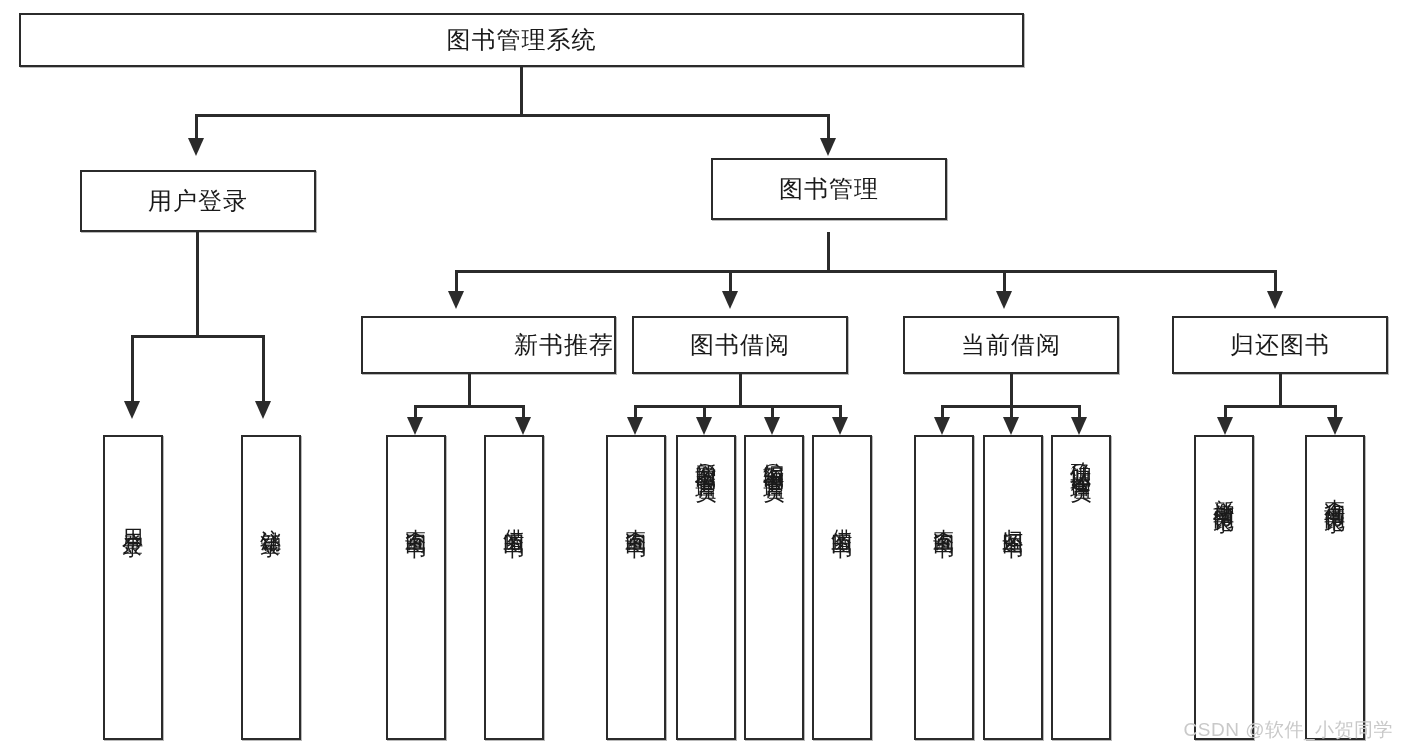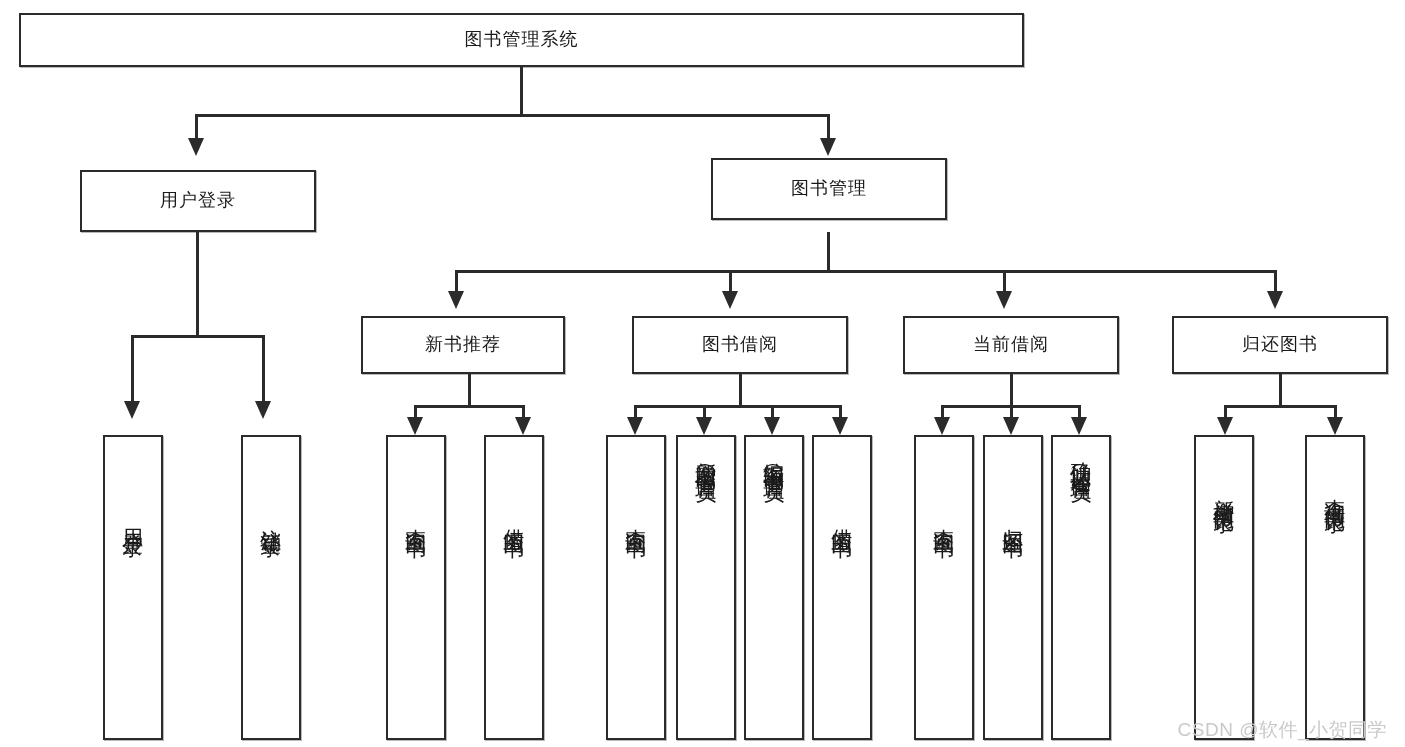--- a/index.html
+++ b/index.html
@@ -24,21 +24,21 @@
     box-sizing: border-box;
     background: #ffffff;
     border: 2px solid #2b2b2b;
     box-shadow: 0 0 0 1px #ffffff inset, 1px 1px 0 0 #b9b9b9;
     display: flex;
     align-items: center;
     justify-content: center;
     color: #1a1a1a;
   }
   .node.horiz {
-    font-size: 18px;
+    font-size: 24px;
     letter-spacing: 1px;
     line-height: 1.2;
   }
   
   .node.vert {
     align-items: flex-start;
     justify-content: center;
     padding-top: 14px;
   }
   .node.vert .vtext {
@@ -64,21 +64,21 @@
     width: 0;
     height: 0;
     border-left: 8px solid transparent;
     border-right: 8px solid transparent;
     border-top: 18px solid #2b2b2b;
   }
 
   
   #watermark {
     position: absolute;
-    right: 18px;
+    right: 12px;
     bottom: 4px;
     font-size: 19px;
     color: #c9c9c9;
     letter-spacing: 0.5px;
     white-space: nowrap;
     font-family: "Liberation Sans", "DejaVu Sans", sans-serif;
   }
 </style>
 </head>
 <body>
@@ -117,21 +117,21 @@
   <div class="hline" style="left:455px; top:270px; width:822px; height:3px;"></div>
   <div class="vline" style="left:455px; top:270px; width:3px; height:23px;"></div>
   <div class="arrow" style="left:448px; top:291px;"></div>
   <div class="vline" style="left:729px; top:270px; width:3px; height:23px;"></div>
   <div class="arrow" style="left:722px; top:291px;"></div>
   <div class="vline" style="left:1003px; top:270px; width:3px; height:23px;"></div>
   <div class="arrow" style="left:996px; top:291px;"></div>
   <div class="vline" style="left:1274px; top:270px; width:3px; height:23px;"></div>
   <div class="arrow" style="left:1267px; top:291px;"></div>
 
-  <div class="node horiz" style="left:361px; top:316px; width:204px; height:58px;">
+  <div class="node horiz" style="left:361px; top:316px; width:255px; height:58px;justify-content:flex-end;">
     <span>新书推荐</span>
   </div>
   <div class="node horiz" style="left:903px; top:316px; width:216px; height:58px;">
     <span>当前借阅</span>
   </div>
   <div class="node horiz" style="left:632px; top:316px; width:216px; height:58px;">
     <span>图书借阅</span>
   </div>
   <div class="node horiz" style="left:1172px; top:316px; width:216px; height:58px;">
     <span>归还图书</span>

